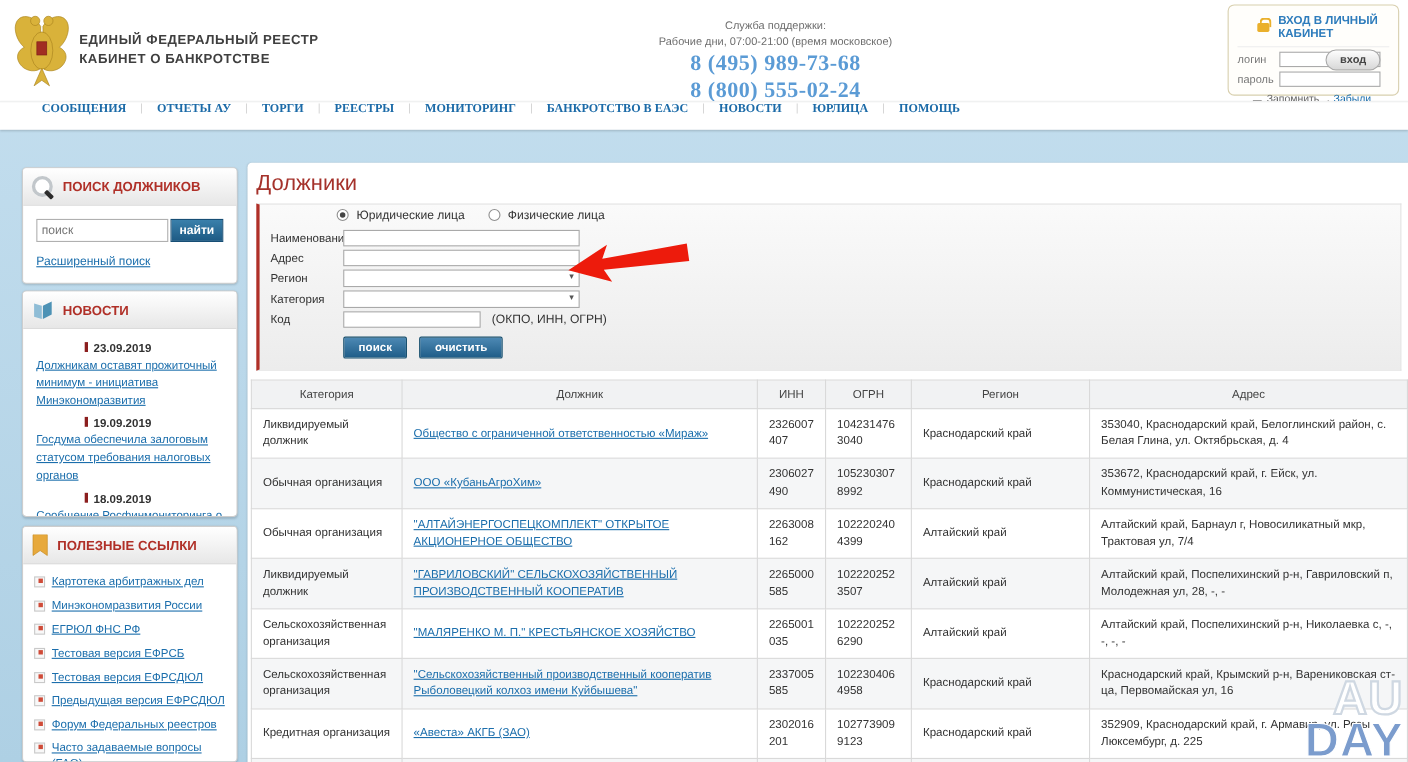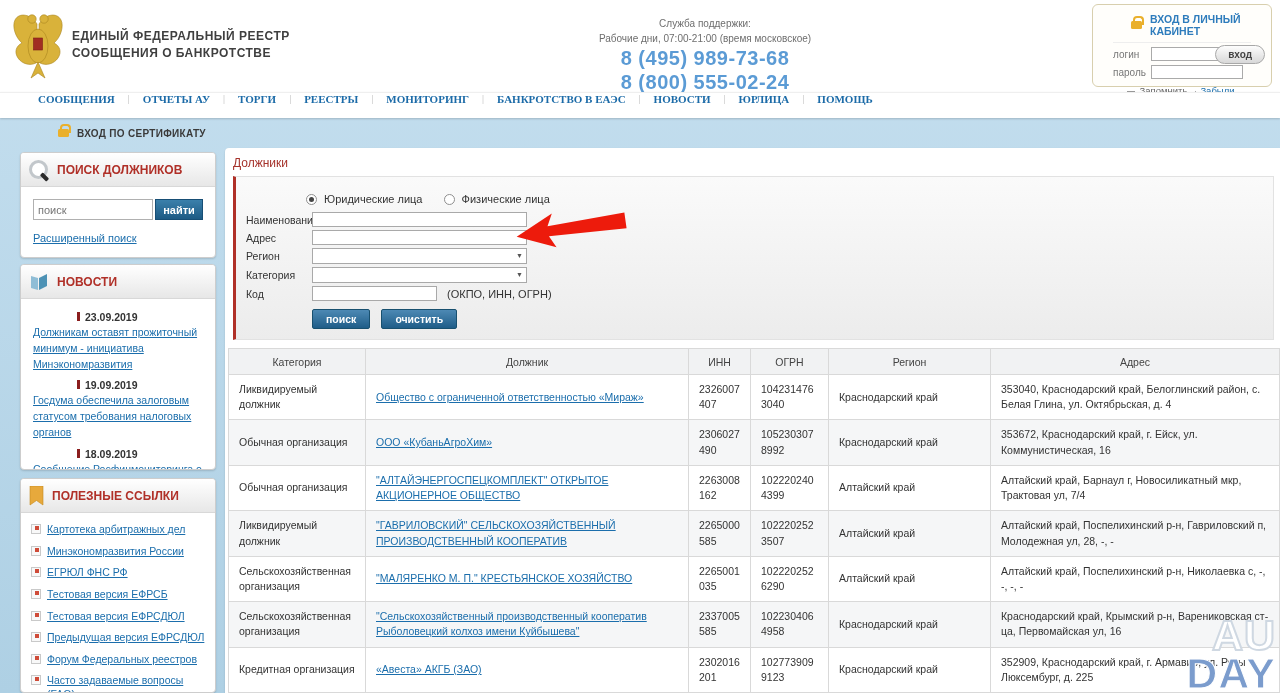--- a/index.html
+++ b/index.html
@@ -8,33 +8,33 @@
   .page { position:relative; width:1280px; height:693px; overflow:hidden;
           background:linear-gradient(#c5dfef,#aed0e4); }
 
   
   .header { position:absolute; top:0; left:0; right:0; height:92px; background:#fff; }
   .logo { position:absolute; left:12px; top:8px; }
   .site-title { position:absolute; left:72px; top:28px; font-size:12px; font-weight:bold;
                 color:#3f3f3f; line-height:1.4; letter-spacing:.5px; }
   .support { position:absolute; left:540px; top:16px; width:330px; text-align:center; }
   .support .s-small { font-size:10px; color:#6e6e6e; line-height:1.5; }
-  .support .phone { font-size:20px; font-weight:bold; color:#5b9bd5; line-height:1.2; letter-spacing:.5px; }
+  .support .phone { font-size:20px; font-weight:bold; color:#5b9bd5; line-height:1.2; letter-spacing:.5px;font-family:Liberation Serif, serif; }
   .support .email-row { font-size:10px; color:#6e6e6e; margin-top:1px; }
   .support .email-row a { color:#1b6eac; text-decoration:underline; cursor:pointer; }
 
-  .login-box { position:absolute; right:8px; top:4px; width:180px; height:83px;
-               background:#fffefb; border:1px solid #d8cfae; border-radius:6px; padding:6px 20px; }
+  .login-box { position:absolute; right:8px; top:4px; width:156px; height:83px;
+               background:#fffefb; border:1px solid #d8cfae; border-radius:6px; padding:6px 8px; }
   .login-head { display:flex; align-items:center; gap:8px; padding:2px 0 5px 18px;
                 border-bottom:1px solid #eee; }
   .login-title { color:#2e7cbc; font-weight:bold; font-size:10.5px; }
   .login-row { display:flex; align-items:center; margin-top:4px; }
   .login-row label { width:38px; color:#777; font-size:10px; }
   .login-row input { width:92px; height:14px; border:1px solid #aaa; font-size:10px; padding:0 2px; }
-  .btn-enter { position:absolute; right:6px; top:40px; padding:3px 12px; font-size:10px; font-weight:bold;
+  .btn-enter { position:absolute; right:16px; top:40px; padding:3px 12px; font-size:10px; font-weight:bold;
                color:#444; background:linear-gradient(#fdfdfd,#d8d8d8); border:1px solid #a8a8a8;
                border-radius:10px; cursor:pointer; }
   .login-foot { display:flex; align-items:center; gap:5px; margin-top:6px; padding-left:14px;
                 font-size:9.5px; color:#666; }
   .checkbox { width:10px; height:10px; border:1px solid #9a9a9a; background:#fff; display:inline-block; }
   .vdiv { width:1px; height:10px; background:#aaa; display:inline-block; }
   .login-foot a { color:#1b6eac; text-decoration:underline; cursor:pointer; }
 
   
   .lock { position:relative; width:11px; height:8px; background:#eab02c; border-radius:1.5px;
@@ -87,24 +87,24 @@
   .links-body { padding:10px 10px 0; }
   .link-row { display:flex; align-items:flex-start; gap:6px; margin-bottom:8px; }
   .link-ico { width:10px; height:10px; border:1px solid #c9c9c9; background:#f8f8f8; position:relative;
               flex:0 0 auto; margin-top:1px; }
   .link-ico::after { content:""; position:absolute; right:1px; top:1px; width:4px; height:4px; background:#cf4b38; }
   .link-row a { color:#1b6eac; text-decoration:underline; font-size:10.5px; line-height:1.3; cursor:pointer; }
 
   
   .main { position:absolute; left:225px; top:148px; right:0; bottom:0; background:#fff;
           border-radius:4px 0 0 0; box-shadow:0 1px 2px rgba(0,0,0,.15); }
-  .main-heading { color:#a5322b; font-size:12px; padding:8px 0 6px 8px; }
+  .main-heading { color:#a5322b; font-size:20px; padding:8px 0 6px 8px; }
 
   .form-box { position:relative; margin:0 6px 8px 8px; background:linear-gradient(#fafafa,#ececec);
-              border:1px solid #e2e2e2; border-left:3px solid #b03028; padding:16px 0 10px 10px; }
+              border:1px solid #e2e2e2; border-left:3px solid #b03028; padding:4px 0 10px 10px; }
   .radio-row { margin:0 0 7px 60px; font-size:11px; color:#333; }
   .radio { width:11px; height:11px; border:1px solid #8f8f8f; border-radius:50%; background:#fff;
            display:inline-block; position:relative; vertical-align:-2px; margin-right:4px; cursor:pointer; }
   .radio.checked::after { content:""; position:absolute; left:2px; top:2px; width:5px; height:5px;
                           background:#444; border-radius:50%; }
   .radio-label { margin-right:18px; }
   .f-row { display:flex; align-items:center; margin-bottom:3px; }
   .f-row label { width:66px; font-size:10.5px; color:#333; flex:0 0 auto; }
   .f-input { width:215px; height:15px; border:1px solid #a9a9a9; font-size:10.5px; padding:0 3px; }
   .f-select { position:relative; width:215px; height:16px; border:1px solid #a9a9a9; background:#fff; cursor:pointer; }
@@ -146,21 +146,21 @@
         <path d="M27 16 C33 6 45 4 49 12 C52 18 49 29 42 35 C48 38 50 44 46 50 C42 56 34 58 28 55 Z"></path>
         <ellipse cx="26" cy="38" rx="10" ry="17"></ellipse>
         <circle cx="20" cy="11" r="4.2"></circle>
         <circle cx="32" cy="11" r="4.2"></circle>
         <path d="M26 54 L19 70 L26 65 L33 70 Z"></path>
       </g>
       <rect x="21.5" y="30" width="9" height="12" fill="#a12d22" stroke="#7d1f18" stroke-width="0.6"></rect>
     </svg>
     <div class="site-title">
       <div>ЕДИНЫЙ  ФЕДЕРАЛЬНЫЙ  РЕЕСТР</div>
-      <div>СООБЩЕНИЯ О БАНКРОТСТВЕ</div>
+      <div>КАБИНЕТ О БАНКРОТСТВЕ</div>
     </div>
     <div class="support">
       <div class="s-small">Служба поддержки:</div>
       <div class="s-small">Рабочие дни, 07:00-21:00 (время московское)</div>
       <div class="phone">8 (495) 989-73-68</div>
       <div class="phone">8 (800) 555-02-24</div>
       <div class="email-row">
         <span>e-mail:</span>
         <a>bhelp@interfax.ru</a>
       </div>
@@ -201,24 +201,20 @@
       <span class="nav-sep">|</span>
       <a class="nav-item">БАНКРОТСТВО В ЕАЭС</a>
       <span class="nav-sep">|</span>
       <a class="nav-item">НОВОСТИ</a>
       <span class="nav-sep">|</span>
       <a class="nav-item">ЮРЛИЦА</a>
       <span class="nav-sep">|</span>
       <a class="nav-item">ПОМОЩЬ</a>
     </div>
 
-  <div class="cert-bar">
-    <span class="lock"></span>
-    <span class="label">ВХОД ПО СЕРТИФИКАТУ</span>
-  </div>
 
   <div class="panel p-search">
     <div class="panel-head">
       <span class="magnifier"></span>
       <span class="panel-title">ПОИСК ДОЛЖНИКОВ</span>
     </div>
     <div class="search-body">
       <div class="search-row">
         <input type="text" placeholder="поиск" style="">
         <button class="btn-find">найти</button>

